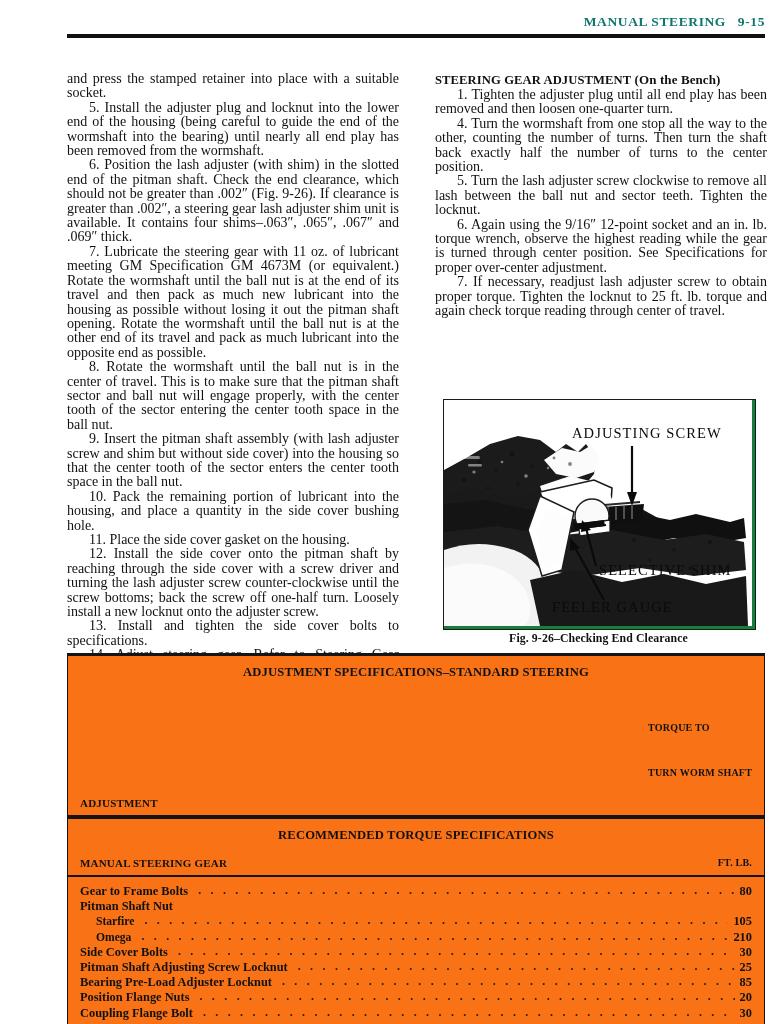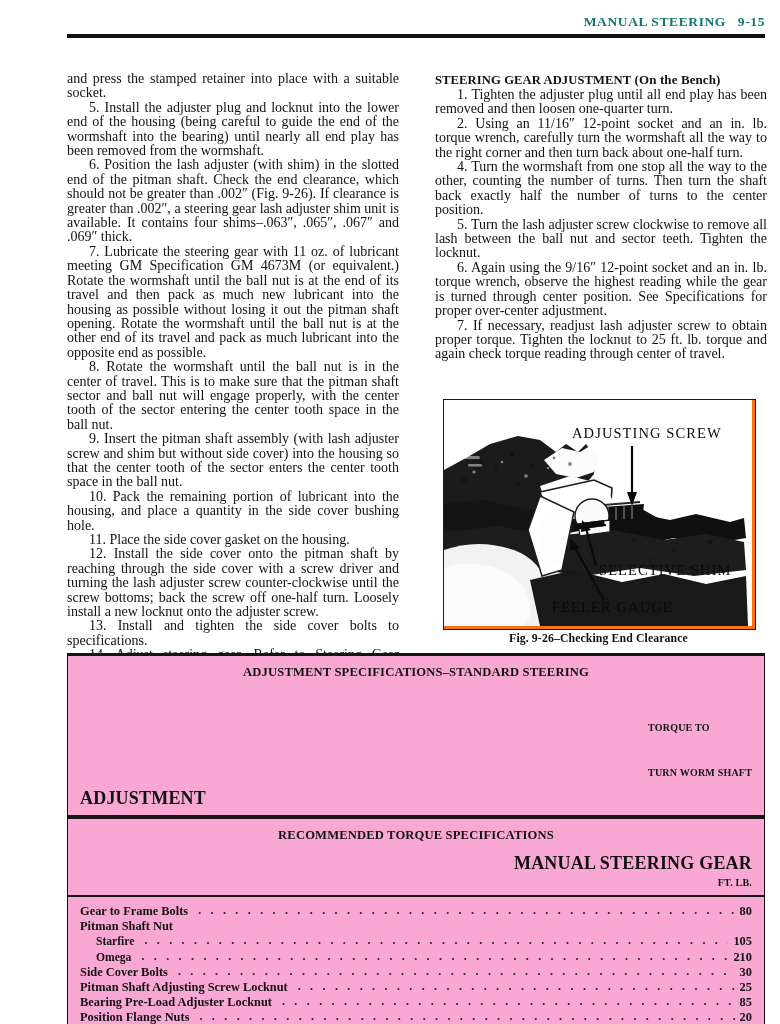--- a/index.html
+++ b/index.html
@@ -86,21 +86,21 @@
   }
 
   
   .figure {
     position: absolute;
     left: 443px;
     top: 399px;
     width: 311px;
     height: 229px;
     border: 1.6px solid #1a1a1a;
-    background: #f97316;
+    background: #15803d;
     overflow: hidden;
   }
   .figure svg { display: block; }
   .figure-caption {
     position: absolute;
     left: 443px;
     top: 631px;
     width: 311px;
     text-align: center;
     font-size: 11.8px;
@@ -116,21 +116,21 @@
     width: 698px;
   }
   .thick-rule {
     height: 3px;
     background: #141414;
   }
   .spec-table {
     border-left: 1.6px solid #141414;
     border-right: 1.6px solid #141414;
     border-bottom: 1.6px solid #141414;
-    background: #f9a8d4;
+    background: #f97316;
     box-sizing: border-box;
     width: 698px;
   }
   .spec-title {
     text-align: center;
     font-size: 12.6px;
     font-weight: bold;
     letter-spacing: 0.15px;
     padding: 9px 0 6px 0;
     white-space: pre;
@@ -138,21 +138,21 @@
   .spec-colhead {
     display: flex;
     justify-content: space-between;
     align-items: flex-end;
     padding: 4px 12px 5px 12px;
     border-bottom: 2.2px solid #141414;
     min-height: 34px;
     box-sizing: border-box;
   }
   .spec-colhead .left-label {
-    font-size: 18px;
+    font-size: 11px;
     font-weight: bold;
     letter-spacing: 0.2px;
     align-self: flex-end;
     padding-bottom: 1px;
     white-space: pre;
   }
   .spec-colhead .right-label {
     font-size: 10px;
     font-weight: bold;
     letter-spacing: 0.2px;
@@ -220,21 +220,20 @@
       <p class="body indent">10. Pack the remaining portion of lubricant into the housing, and place a quantity in the side cover bushing hole.</p>
       <p class="body indent">11. Place the side cover gasket on the housing.</p>
       <p class="body indent">12. Install the side cover onto the pitman shaft by reaching through the side cover with a screw driver and turning the lash adjuster screw counter-clockwise until the screw bottoms; back the screw off one-half turn. Loosely install a new locknut onto the adjuster screw.</p>
       <p class="body indent">13. Install and tighten the side cover bolts to specifications.</p>
       <p class="body indent">14. Adjust steering gear. Refer to Steering Gear Adjustment.</p>
     </div>
 
     <div class="col col-right">
       <p class="subhead"><span>STEERING GEAR ADJUSTMENT</span><span class="paren"> (On the Bench)</span></p>
       <p class="body indent">1. Tighten the adjuster plug until all end play has been removed and then loosen one-quarter turn.</p>
-      <p class="body indent">2. Using an 11/16″ 12-point socket and an in. lb. torque wrench, carefully turn the wormshaft all the way to the right corner and then turn back about one-half turn.</p>
       <p class="body indent">4. Turn the wormshaft from one stop all the way to the other, counting the number of turns. Then turn the shaft back exactly half the number of turns to the center position.</p>
       <p class="body indent">5. Turn the lash adjuster screw clockwise to remove all lash between the ball nut and sector teeth. Tighten the locknut.</p>
       <p class="body indent">6. Again using the 9/16″ 12-point socket and an in. lb. torque wrench, observe the highest reading while the gear is turned through center position. See Specifications for proper over-center adjustment.</p>
       <p class="body indent">7. If necessary, readjust lash adjuster screw to obtain proper torque. Tighten the locknut to 25 ft. lb. torque and again check torque reading through center of travel.</p>
     </div>
 
   </div>
 
   <div class="figure">
     <svg width="308" height="226" viewBox="0 0 308 226">
@@ -367,21 +366,21 @@
           <span class="value">.24:1</span>
         </div>
       </div>
     </div>
   </div>
 
   <div class="spec-wrap" style="top:816px;">
     <div class="thick-rule"></div>
     <div class="spec-table">
       <div class="spec-title">RECOMMENDED TORQUE SPECIFICATIONS</div>
-      <div class="spec-colhead" style="min-height:28px;flex-direction:column;">
+      <div class="spec-colhead" style="min-height:28px;">
         <div class="left-label">MANUAL STEERING GEAR</div>
         <div class="right-label">FT. LB.</div>
       </div>
       <div class="rows tight">
         <div class="row">
           <span class="label">Gear to Frame Bolts</span>
           <span class="leader">. . . . . . . . . . . . . . . . . . . . . . . . . . . . . . . . . . . . . . . . . . . . . . . . . . . . . . . . . . . . . . . . . . . . . . . . . . . . . . . . . . . . . . . . . . . . . . . . . . . .</span>
           <span class="value">80</span>
         </div>
         <div class="row noleader">

